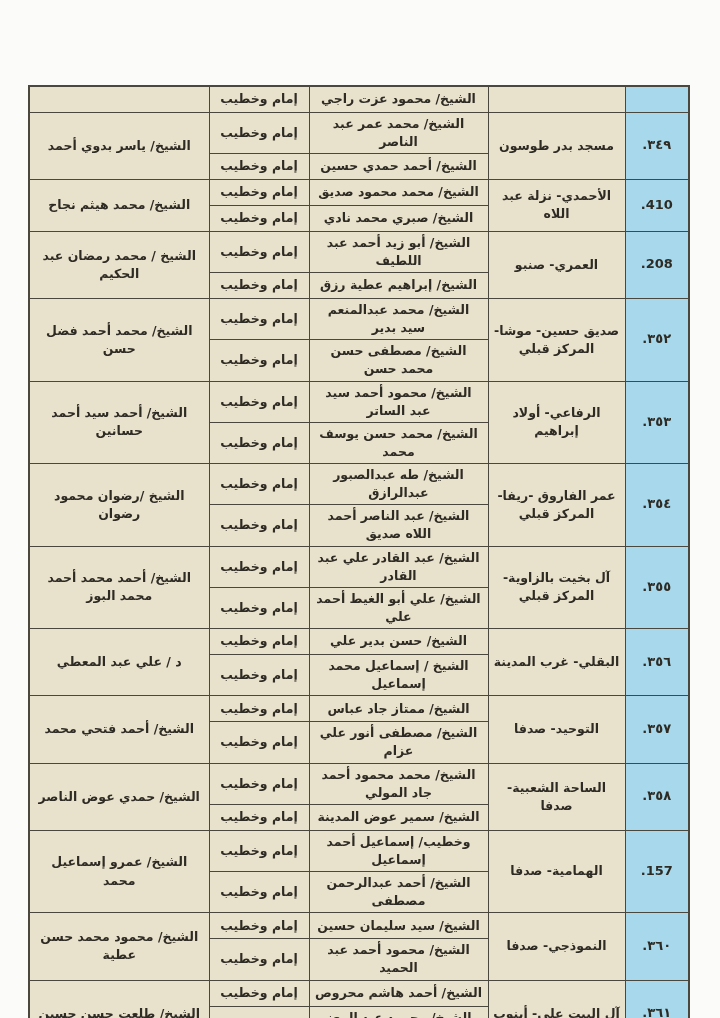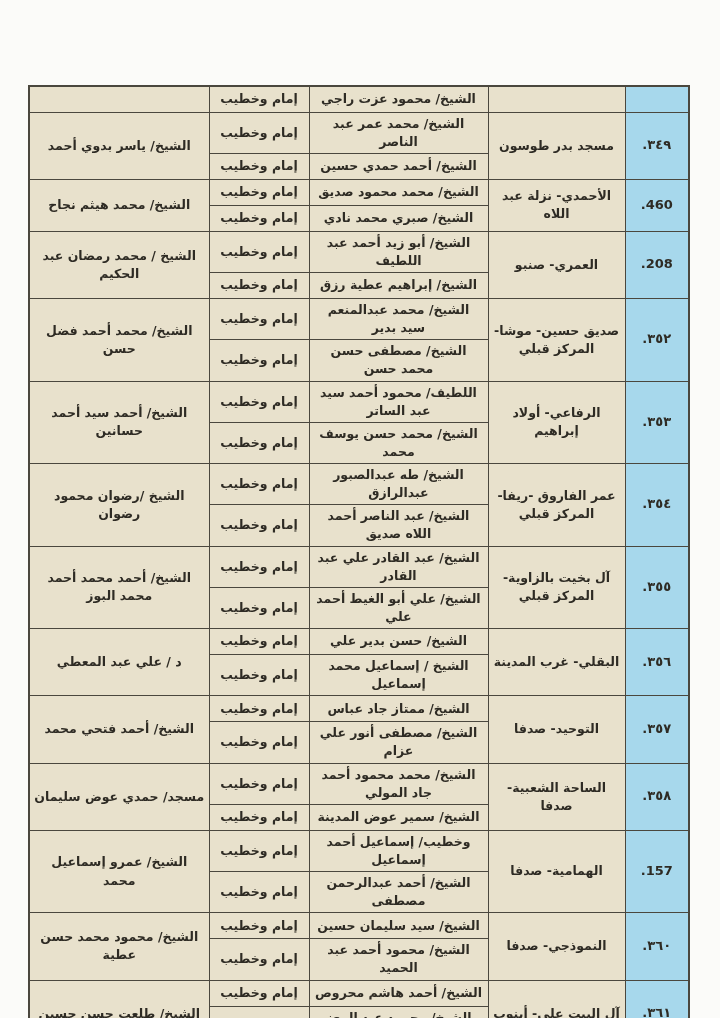--- a/index.html
+++ b/index.html
@@ -80,21 +80,21 @@
     <td class="imam">الشيخ/ محمد عمر عبد الناصر</td>
     <td class="role">إمام وخطيب</td>
     <td class="sup" rowspan="2">الشيخ/ ياسر بدوي أحمد</td>
   </tr>
   <tr>
     <td class="imam">الشيخ/ أحمد حمدي حسين</td>
     <td class="role">إمام وخطيب</td>
   </tr>
 
   <tr>
-    <td class="num" rowspan="2">460.</td>
+    <td class="num" rowspan="2">410.</td>
     <td class="mosque" rowspan="2">الأحمدي- نزلة عبد اللاه</td>
     <td class="imam">الشيخ/ محمد محمود صديق</td>
     <td class="role">إمام وخطيب</td>
     <td class="sup" rowspan="2">الشيخ/ محمد هيثم نجاح</td>
   </tr>
   <tr>
     <td class="imam">الشيخ/ صبري محمد نادي</td>
     <td class="role">إمام وخطيب</td>
   </tr>
 
@@ -118,21 +118,21 @@
     <td class="sup" rowspan="2">الشيخ/ محمد أحمد فضل حسن</td>
   </tr>
   <tr>
     <td class="imam">الشيخ/ مصطفى حسن محمد حسن</td>
     <td class="role">إمام وخطيب</td>
   </tr>
 
   <tr>
     <td class="num" rowspan="2">٣٥٣.</td>
     <td class="mosque" rowspan="2">الرفاعي- أولاد إبراهيم</td>
-    <td class="imam">اللطيف/ محمود أحمد سيد عبد الساتر</td>
+    <td class="imam">الشيخ/ محمود أحمد سيد عبد الساتر</td>
     <td class="role">إمام وخطيب</td>
     <td class="sup" rowspan="2">الشيخ/ أحمد سيد أحمد حسانين</td>
   </tr>
   <tr>
     <td class="imam">الشيخ/ محمد حسن يوسف محمد</td>
     <td class="role">إمام وخطيب</td>
   </tr>
 
   <tr>
     <td class="num" rowspan="2">٣٥٤.</td>
@@ -180,21 +180,21 @@
   <tr>
     <td class="imam">الشيخ/ مصطفى أنور علي عزام</td>
     <td class="role">إمام وخطيب</td>
   </tr>
 
   <tr>
     <td class="num" rowspan="2">٣٥٨.</td>
     <td class="mosque" rowspan="2">الساحة الشعبية- صدفا</td>
     <td class="imam">الشيخ/ محمد محمود أحمد جاد المولي</td>
     <td class="role">إمام وخطيب</td>
-    <td class="sup" rowspan="2">مسجد/ حمدي عوض سليمان</td>
+    <td class="sup" rowspan="2">الشيخ/ حمدي عوض الناصر</td>
   </tr>
   <tr>
     <td class="imam">الشيخ/ سمير عوض المدينة</td>
     <td class="role">إمام وخطيب</td>
   </tr>
 
   <tr>
     <td class="num" rowspan="2">157.</td>
     <td class="mosque" rowspan="2">الهمامية- صدفا</td>
     <td class="imam">وخطيب/ إسماعيل أحمد إسماعيل</td>

